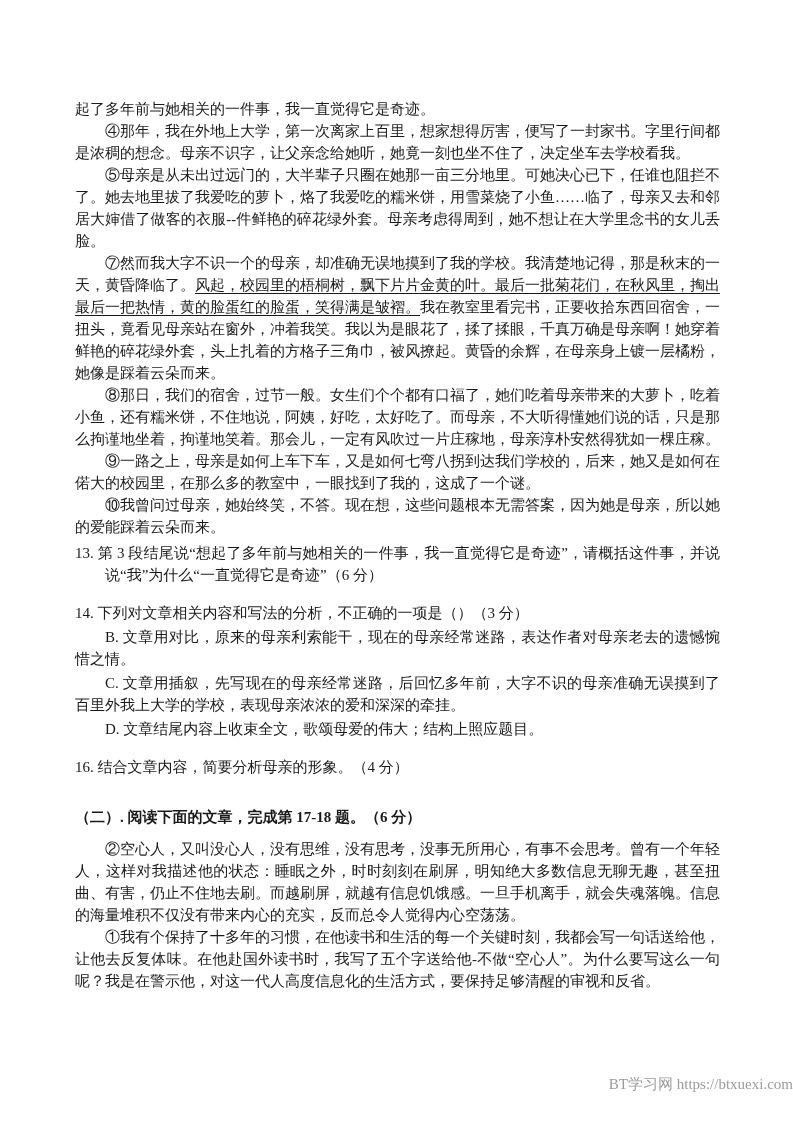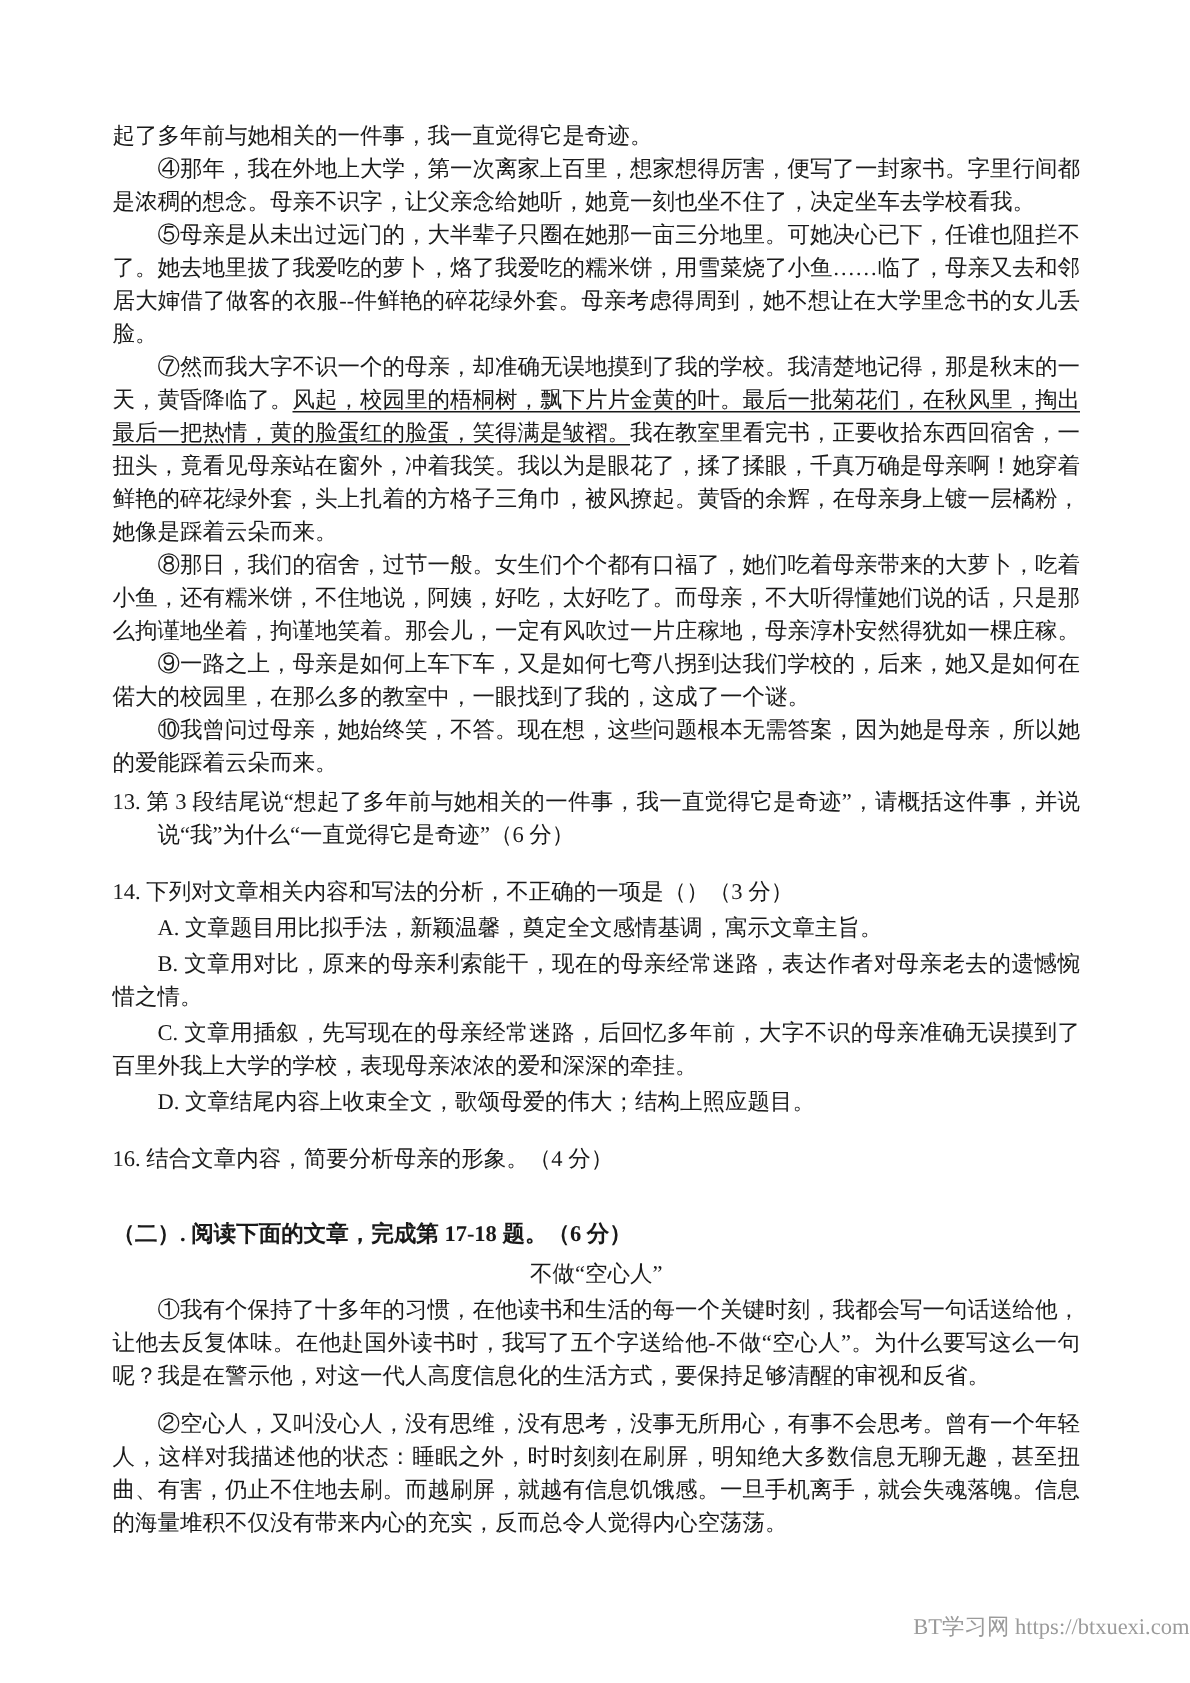--- a/index.html
+++ b/index.html
@@ -20,20 +20,21 @@
     position: absolute;
     top: 80px;
     left: 75px;
     width: 645px;
     font-size: 15px;
     line-height: 22px;
   }
   p { margin: 0; }
   .cont {
     text-align: justify;
+    margin-top: 18px;
   }
   .para {
     text-indent: 2em;
     text-align: justify;
   }
   .underlined {
     text-decoration: underline;
     text-underline-offset: 3px;
   }
   .question {
@@ -82,29 +83,27 @@
     <p class="cont">起了多年前与她相关的一件事，我一直觉得它是奇迹。</p>
     <p class="para">④那年，我在外地上大学，第一次离家上百里，想家想得厉害，便写了一封家书。字里行间都是浓稠的想念。母亲不识字，让父亲念给她听，她竟一刻也坐不住了，决定坐车去学校看我。</p>
     <p class="para">⑤母亲是从未出过远门的，大半辈子只圈在她那一亩三分地里。可她决心已下，任谁也阻拦不了。她去地里拔了我爱吃的萝卜，烙了我爱吃的糯米饼，用雪菜烧了小鱼……临了，母亲又去和邻居大婶借了做客的衣服--件鲜艳的碎花绿外套。母亲考虑得周到，她不想让在大学里念书的女儿丢脸。</p>
     <p class="para"><span>⑦然而我大字不识一个的母亲，却准确无误地摸到了我的学校。我清楚地记得，那是秋末的一天，黄昏降临了。</span><span class="underlined">风起，校园里的梧桐树，飘下片片金黄的叶。最后一批菊花们，在秋风里，掏出最后一把热情，黄的脸蛋红的脸蛋，笑得满是皱褶。</span><span>我在教室里看完书，正要收拾东西回宿舍，一扭头，竟看见母亲站在窗外，冲着我笑。我以为是眼花了，揉了揉眼，千真万确是母亲啊！她穿着鲜艳的碎花绿外套，头上扎着的方格子三角巾，被风撩起。黄昏的余辉，在母亲身上镀一层橘粉，她像是踩着云朵而来。</span></p>
     <p class="para">⑧那日，我们的宿舍，过节一般。女生们个个都有口福了，她们吃着母亲带来的大萝卜，吃着小鱼，还有糯米饼，不住地说，阿姨，好吃，太好吃了。而母亲，不大听得懂她们说的话，只是那么拘谨地坐着，拘谨地笑着。那会儿，一定有风吹过一片庄稼地，母亲淳朴安然得犹如一棵庄稼。</p>
     <p class="para">⑨一路之上，母亲是如何上车下车，又是如何七弯八拐到达我们学校的，后来，她又是如何在偌大的校园里，在那么多的教室中，一眼找到了我的，这成了一个谜。</p>
     <p class="para">⑩我曾问过母亲，她始终笑，不答。现在想，这些问题根本无需答案，因为她是母亲，所以她的爱能踩着云朵而来。</p>
 
     <p class="question q13">13. 第 3 段结尾说“想起了多年前与她相关的一件事，我一直觉得它是奇迹”，请概括这件事，并说说“我”为什么“一直觉得它是奇迹”（6 分）</p>
     <p class="question q14">14. 下列对文章相关内容和写法的分析，不正确的一项是（）（3 分）</p>
-    <p class="option">A. 文章题目用比拟手法，新颖温馨，奠定全文感情基调，寓示文章主旨。</p>
     <p class="option">B. 文章用对比，原来的母亲利索能干，现在的母亲经常迷路，表达作者对母亲老去的遗憾惋惜之情。</p>
     <p class="option">C. 文章用插叙，先写现在的母亲经常迷路，后回忆多年前，大字不识的母亲准确无误摸到了百里外我上大学的学校，表现母亲浓浓的爱和深深的牵挂。</p>
     <p class="option">D. 文章结尾内容上收束全文，歌颂母爱的伟大；结构上照应题目。</p>
     <p class="question q16">16. 结合文章内容，简要分析母亲的形象。（4 分）</p>
 
     <p class="section-heading">（二）. 阅读下面的文章，完成第 17-18 题。（6 分）</p>
-    <p class="article-title">不做“空心人”</p>
+    <p class="para a2p2">②空心人，又叫没心人，没有思维，没有思考，没事无所用心，有事不会思考。曾有一个年轻人，这样对我描述他的状态：睡眠之外，时时刻刻在刷屏，明知绝大多数信息无聊无趣，甚至扭曲、有害，仍止不住地去刷。而越刷屏，就越有信息饥饿感。一旦手机离手，就会失魂落魄。信息的海量堆积不仅没有带来内心的充实，反而总令人觉得内心空荡荡。</p>
     <p class="para a2p1">①我有个保持了十多年的习惯，在他读书和生活的每一个关键时刻，我都会写一句话送给他，让他去反复体味。在他赴国外读书时，我写了五个字送给他-不做“空心人”。为什么要写这么一句呢？我是在警示他，对这一代人高度信息化的生活方式，要保持足够清醒的审视和反省。</p>
-    <p class="para a2p2">②空心人，又叫没心人，没有思维，没有思考，没事无所用心，有事不会思考。曾有一个年轻人，这样对我描述他的状态：睡眠之外，时时刻刻在刷屏，明知绝大多数信息无聊无趣，甚至扭曲、有害，仍止不住地去刷。而越刷屏，就越有信息饥饿感。一旦手机离手，就会失魂落魄。信息的海量堆积不仅没有带来内心的充实，反而总令人觉得内心空荡荡。</p>
 
   </main>
 
   <footer class="footer">
     <span>BT学习网 https://btxuexi.com</span>
   </footer>
 </div>
 
 </body></html>

